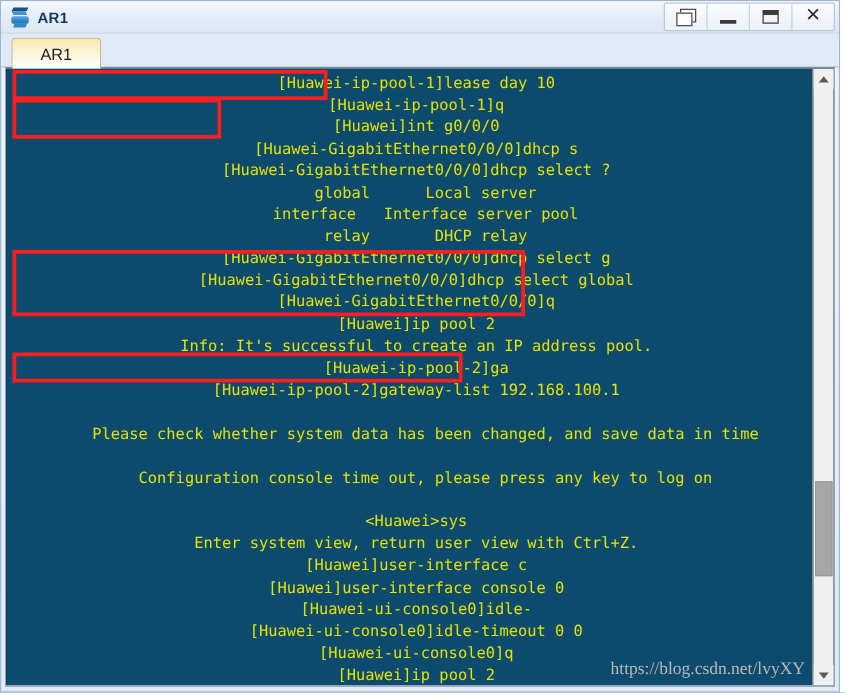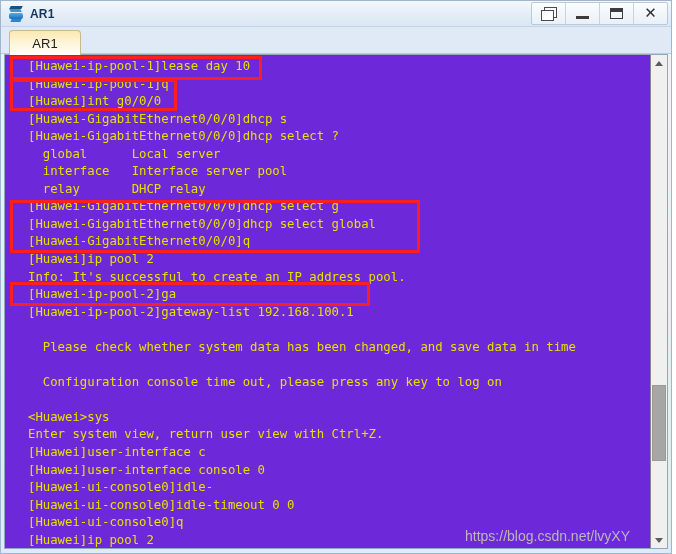--- a/index.html
+++ b/index.html
@@ -178,23 +178,24 @@
     position: relative;
     display: flex;
     margin: 0 3px 4px 3px;
     border: 1px solid #8fa8bf;
     background: #000;
     overflow: hidden;
   }
   .console {
     position: relative;
     flex: 1 1 auto;
-    background: #6d28d9;
+    background: #0c4a6e;
     overflow: hidden;
-    padding: 3px 0 0 16px;
+    padding: 3px 0 0 4px;
+    text-align: center;
   }
   .term {
     position: relative;
     margin: 0;
     padding: 0 0 0 7px;
     font-family: "DejaVu Sans Mono", "Liberation Mono", monospace;
     font-size: 12.3px;
     line-height: 17.55px;
     color: #e3e300;
     white-space: pre;
@@ -207,23 +208,23 @@
     position: absolute;
     border: 3px solid #fb1f1f;
     box-sizing: border-box;
     pointer-events: none;
     z-index: 5;
   }
 
   
   .watermark {
     position: absolute;
-    right: 20px;
+    right: 6px;
     bottom: 4px;
-    font-family: Liberation Sans, sans-serif;
+    font-family: Liberation Serif, serif;
     font-size: 14px;
     color: #b9b9b9;
     z-index: 7;
     white-space: nowrap;
   }
 
   
   .vscroll {
     flex: 0 0 16px;
     width: 16px;

